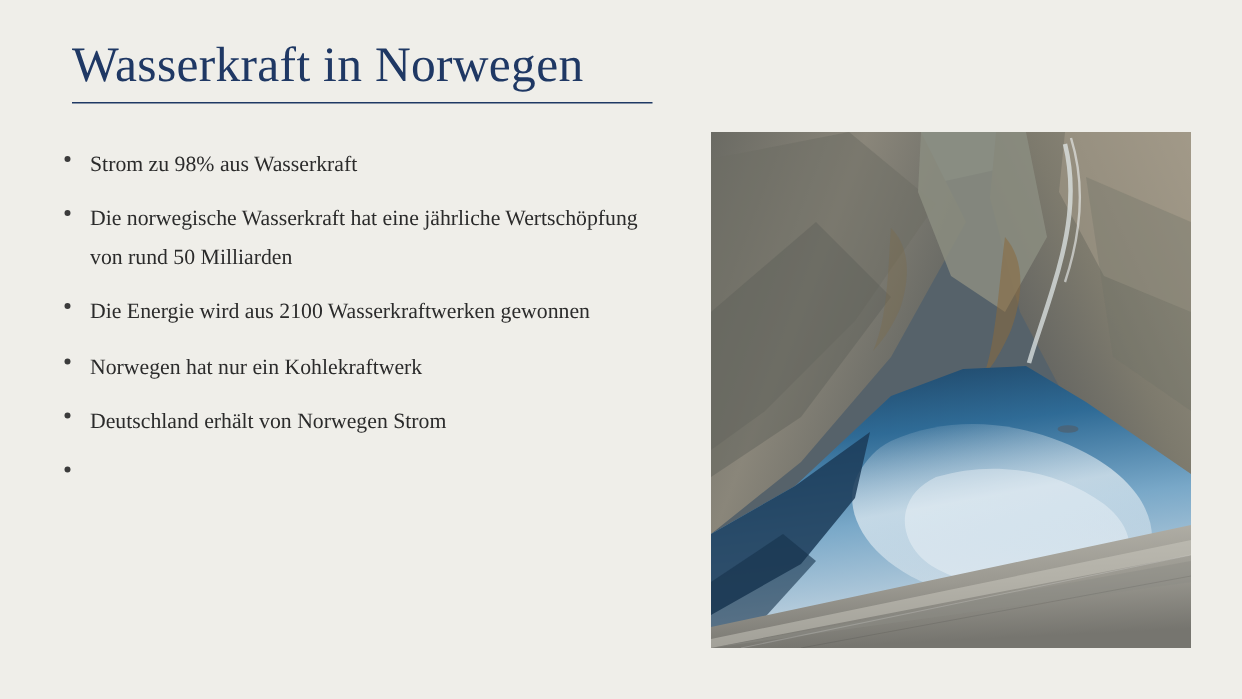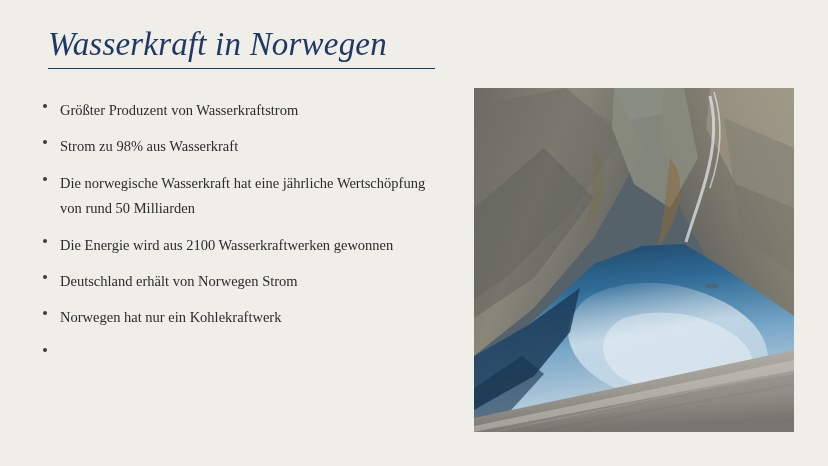--- a/index.html
+++ b/index.html
@@ -22,21 +22,20 @@
   .slide-title {
     position: absolute;
     left: 48px;
     top: 26px;
     font-family: "Liberation Serif", serif;
     font-size: 33px;
     font-weight: normal;
     color: #1f3864;
     letter-spacing: 0.2px;
     white-space: nowrap;
-    font-style: italic;
   }
   .title-underline {
     position: absolute;
     left: 48px;
     top: 68px;
     width: 387px;
     height: 1px;
     background: #1f3864;
   }
   .bullets {
@@ -80,41 +79,37 @@
 <body>
 
 <div class="slide">
 
   <div class="slide-title">Wasserkraft in Norwegen</div>
   <div class="title-underline"></div>
 
   <div class="bullets">
     <div class="bullet-item">
       <span class="dot"></span>
-      <span>Größter Produzent von Wasserkraftstrom</span>
-    </div>
-    <div class="bullet-item">
-      <span class="dot"></span>
       <span>Strom zu 98% aus Wasserkraft</span>
     </div>
     <div class="bullet-item">
       <span class="dot"></span>
       <span>Die norwegische Wasserkraft hat eine jährliche Wertschöpfung von rund 50 Milliarden</span>
     </div>
     <div class="bullet-item">
       <span class="dot"></span>
       <span>Die Energie wird aus 2100 Wasserkraftwerken gewonnen</span>
     </div>
     <div class="bullet-item">
       <span class="dot"></span>
-      <span>Deutschland erhält von Norwegen Strom</span>
+      <span>Norwegen hat nur ein Kohlekraftwerk</span>
     </div>
     <div class="bullet-item">
       <span class="dot"></span>
-      <span>Norwegen hat nur ein Kohlekraftwerk</span>
+      <span>Deutschland erhält von Norwegen Strom</span>
     </div>
     <div class="bullet-item">
       <span class="dot"></span>
     </div>
   </div>
 
   <div class="photo">
     <svg width="320" height="344" viewBox="0 0 320 344" xmlns="http://www.w3.org/2000/svg">
       <defs>
         <linearGradient id="slopeL" x1="0" y1="0" x2="1" y2="0.6">

